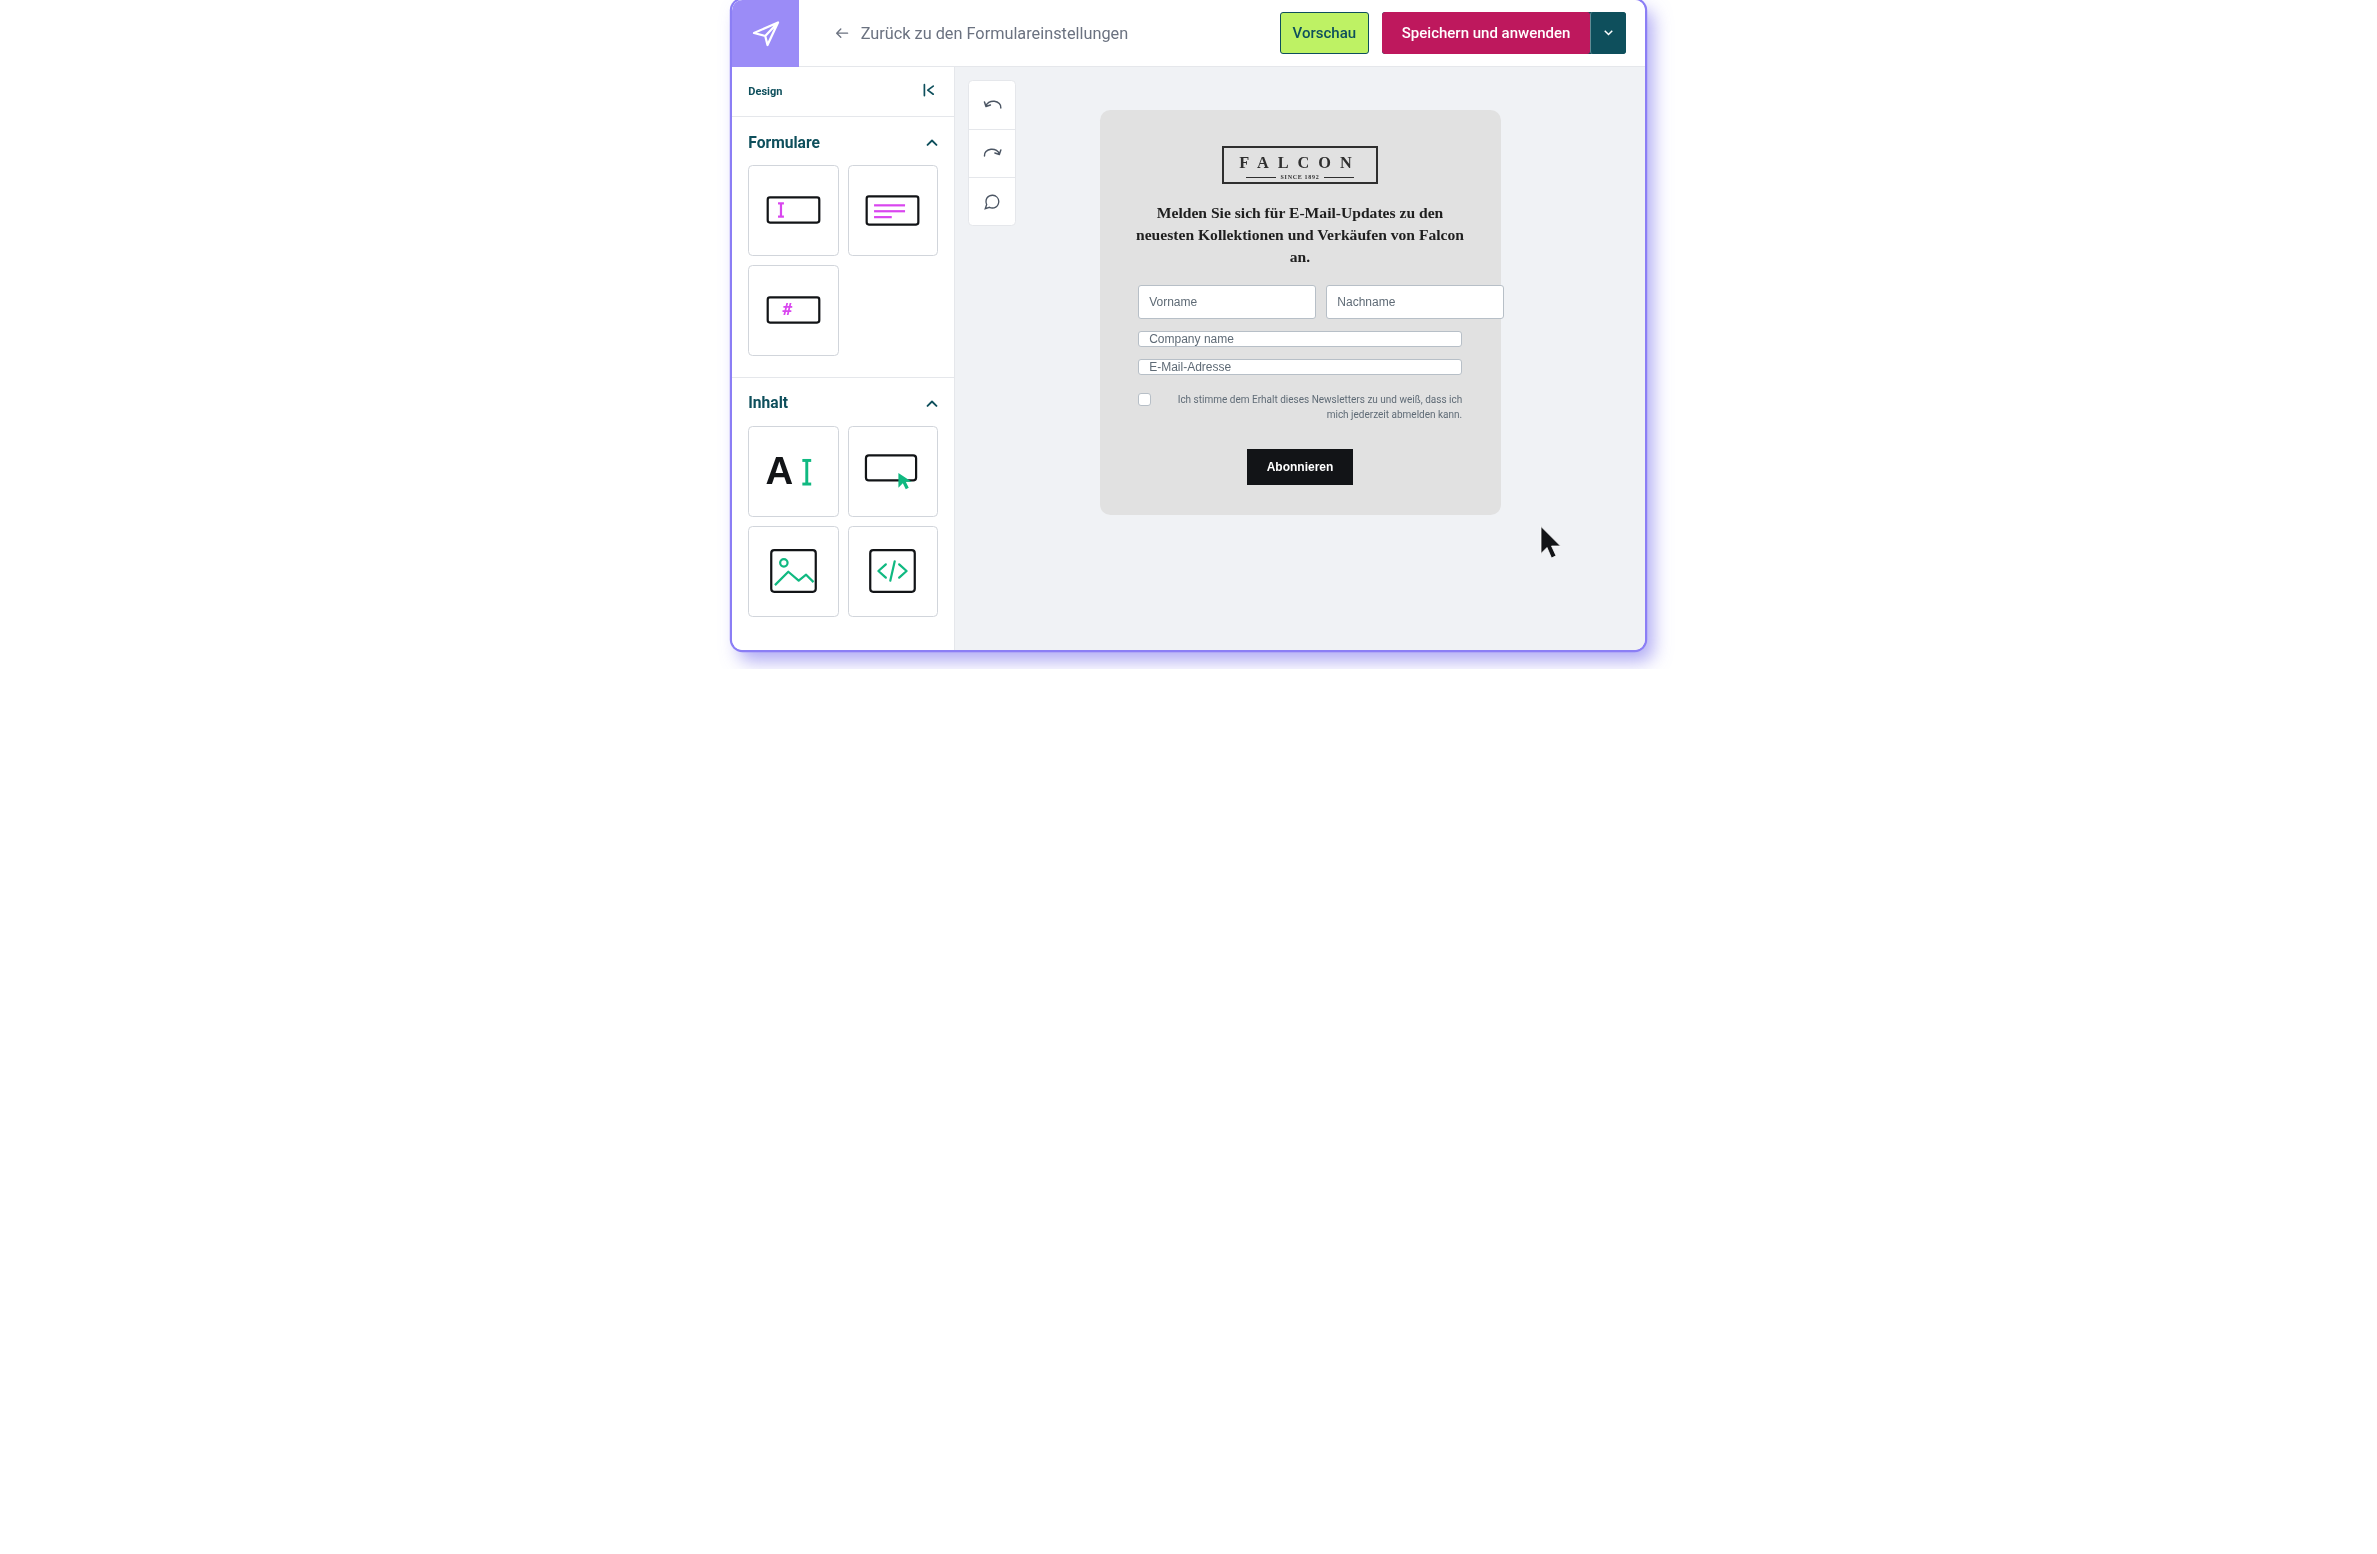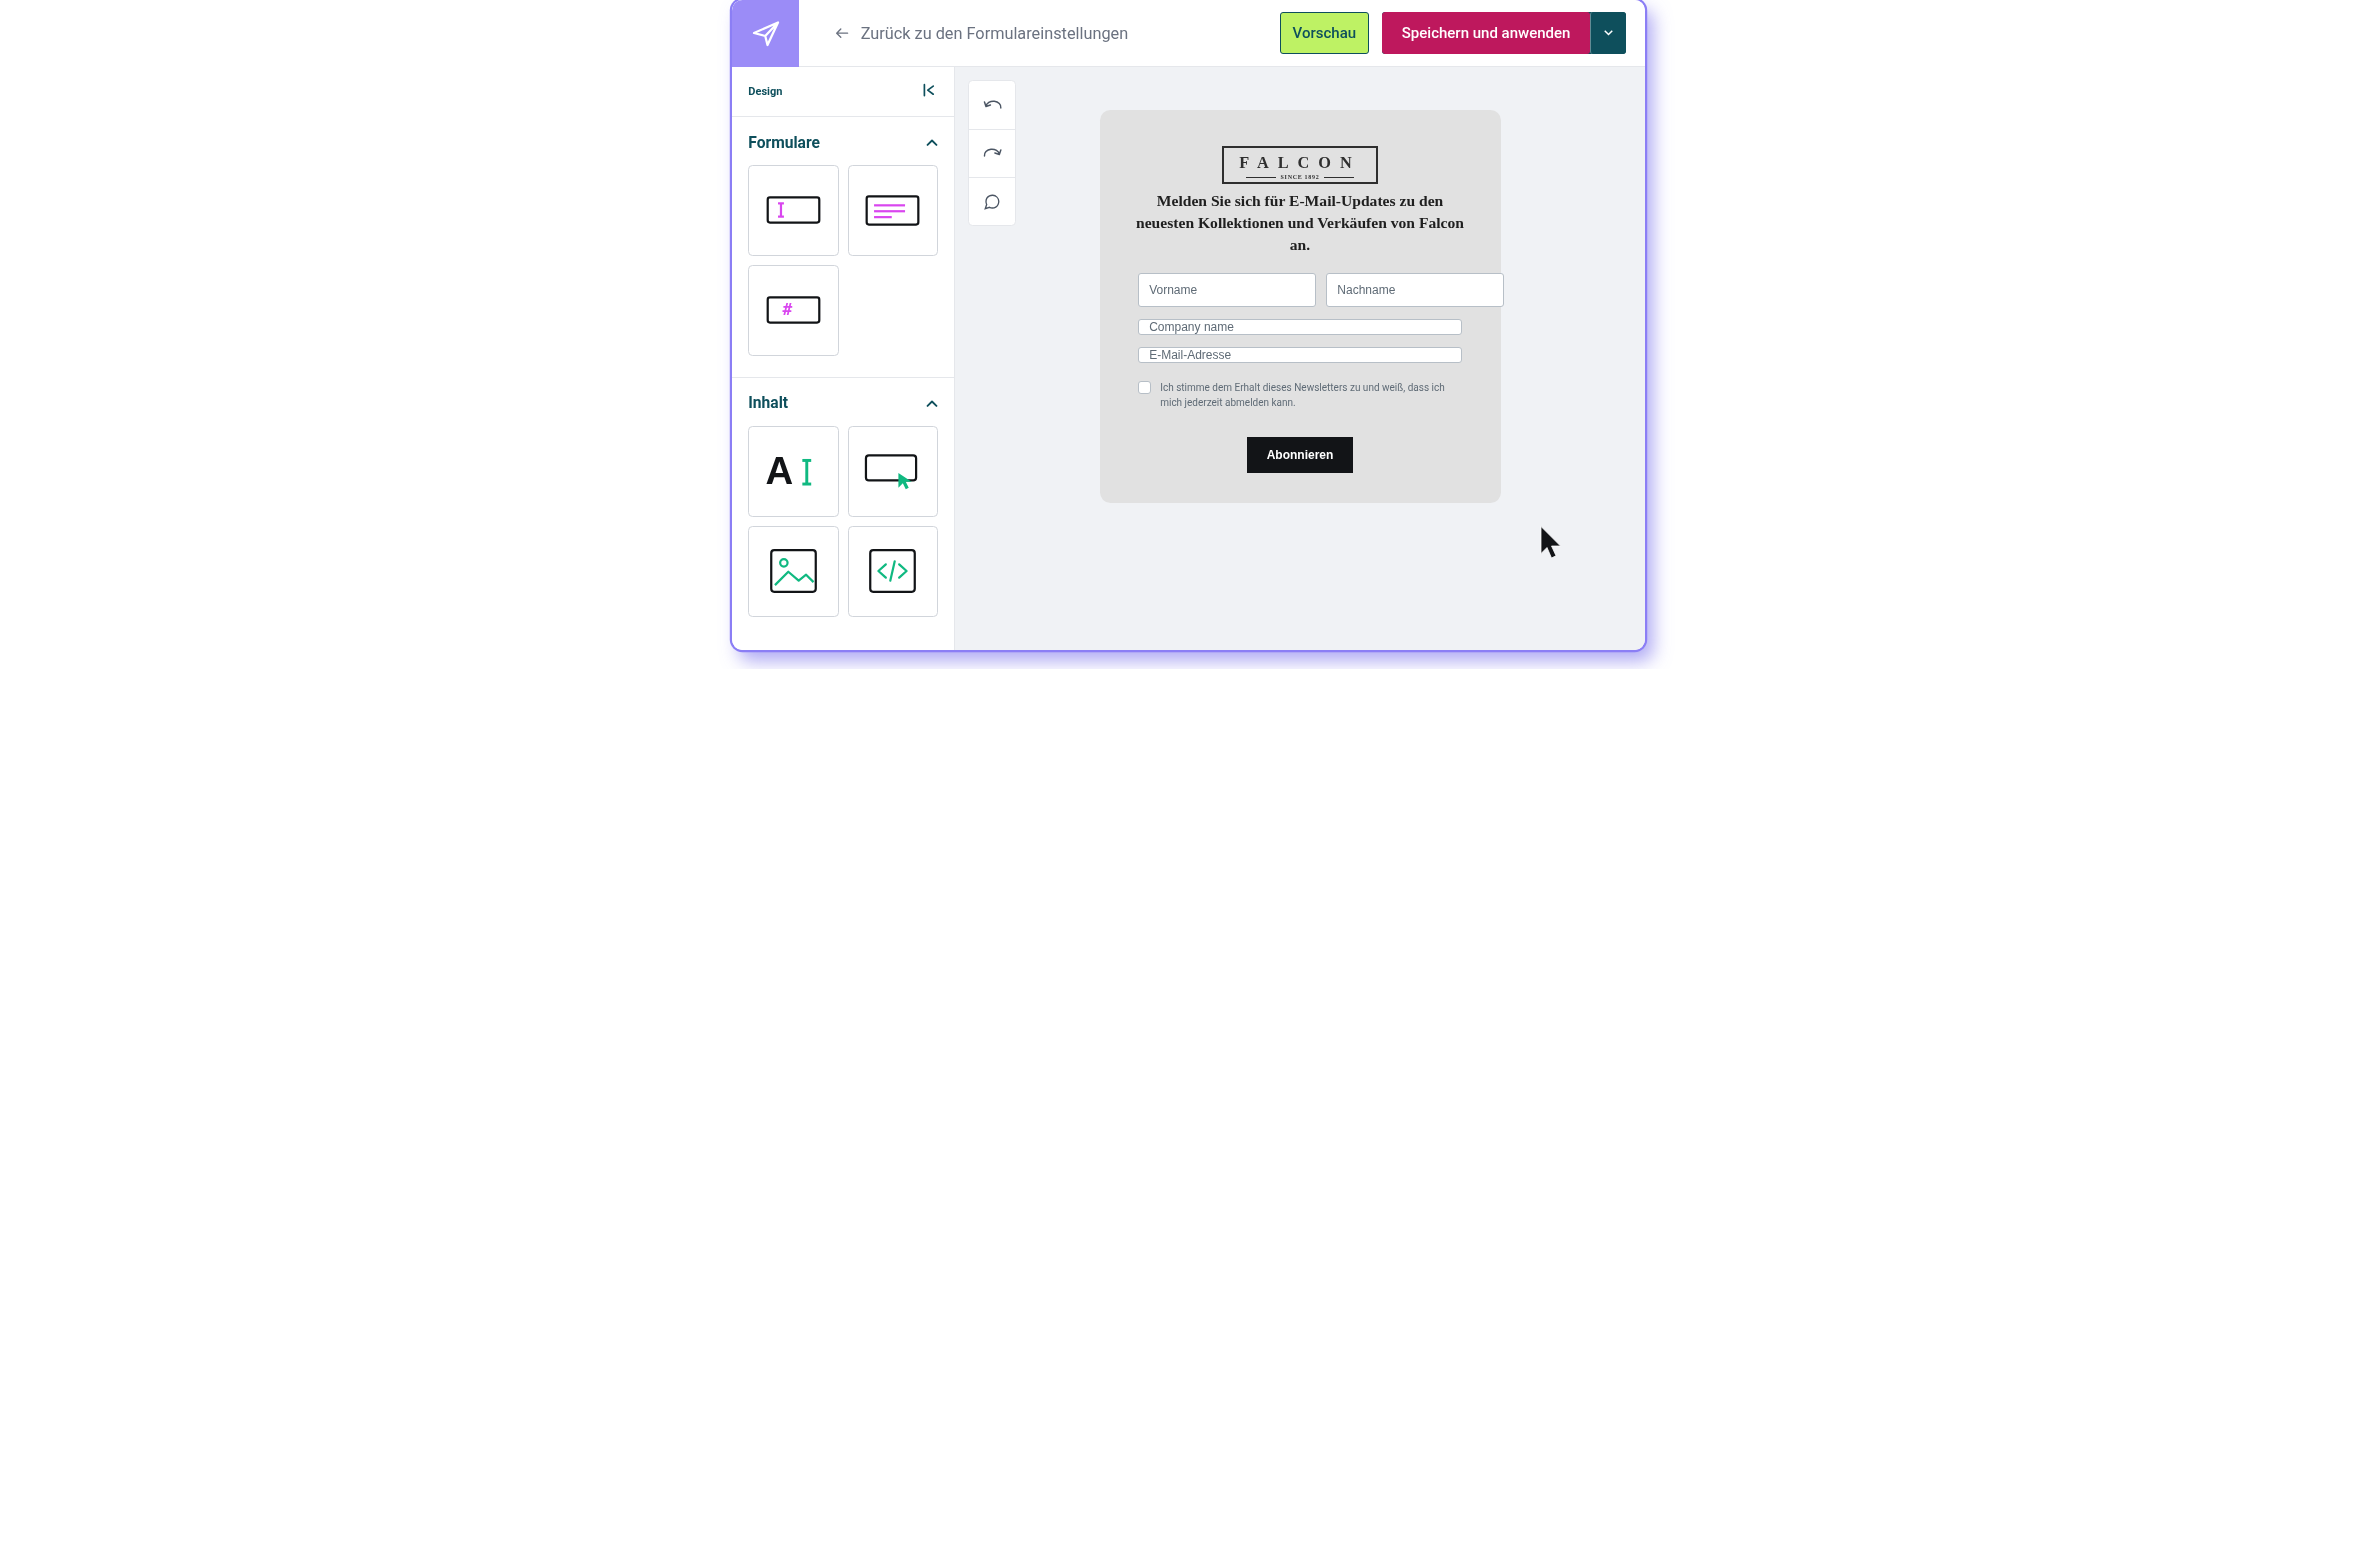--- a/index.html
+++ b/index.html
@@ -172,21 +172,21 @@
 
   .preview-card {
     margin: 30px auto 0;
     width: 401px;
     background: #e1e1e1;
     border-radius: 10.4px;
     padding: 36px 22px 30px;
   }
   .falcon-logo {
     width: 156px;
-    margin: 0 auto 6px;
+    margin: 0 auto 18px;
     border: 2.2px solid #2f2f2f;
     padding: 4.5px 0 1.5px;
     text-align: center;
     font-family: Georgia, 'Times New Roman', serif;
     letter-spacing: 9px;
     font-weight: 700;
     font-size: 16.3px;
     color: #2f2f2f;
     position: relative;
   }
@@ -231,20 +231,21 @@
     padding: 0 10.4px;
     font-size: 12px;
     color: #5f6b76;
   }
   .input::placeholder { color: #5f6b76; }
   .consent-row {
     display: flex;
     gap: 9px;
     padding: 4.5px 16.3px 0;
     align-items: flex-start;
+    text-align: right;
   }
   .consent-box {
     width: 13.4px;
     height: 13.4px;
     border: 1.1px solid #b7bfc7;
     border-radius: 3px;
     background: #fff;
     flex-shrink: 0;
     margin-top: 0.7px;
     cursor: pointer;

